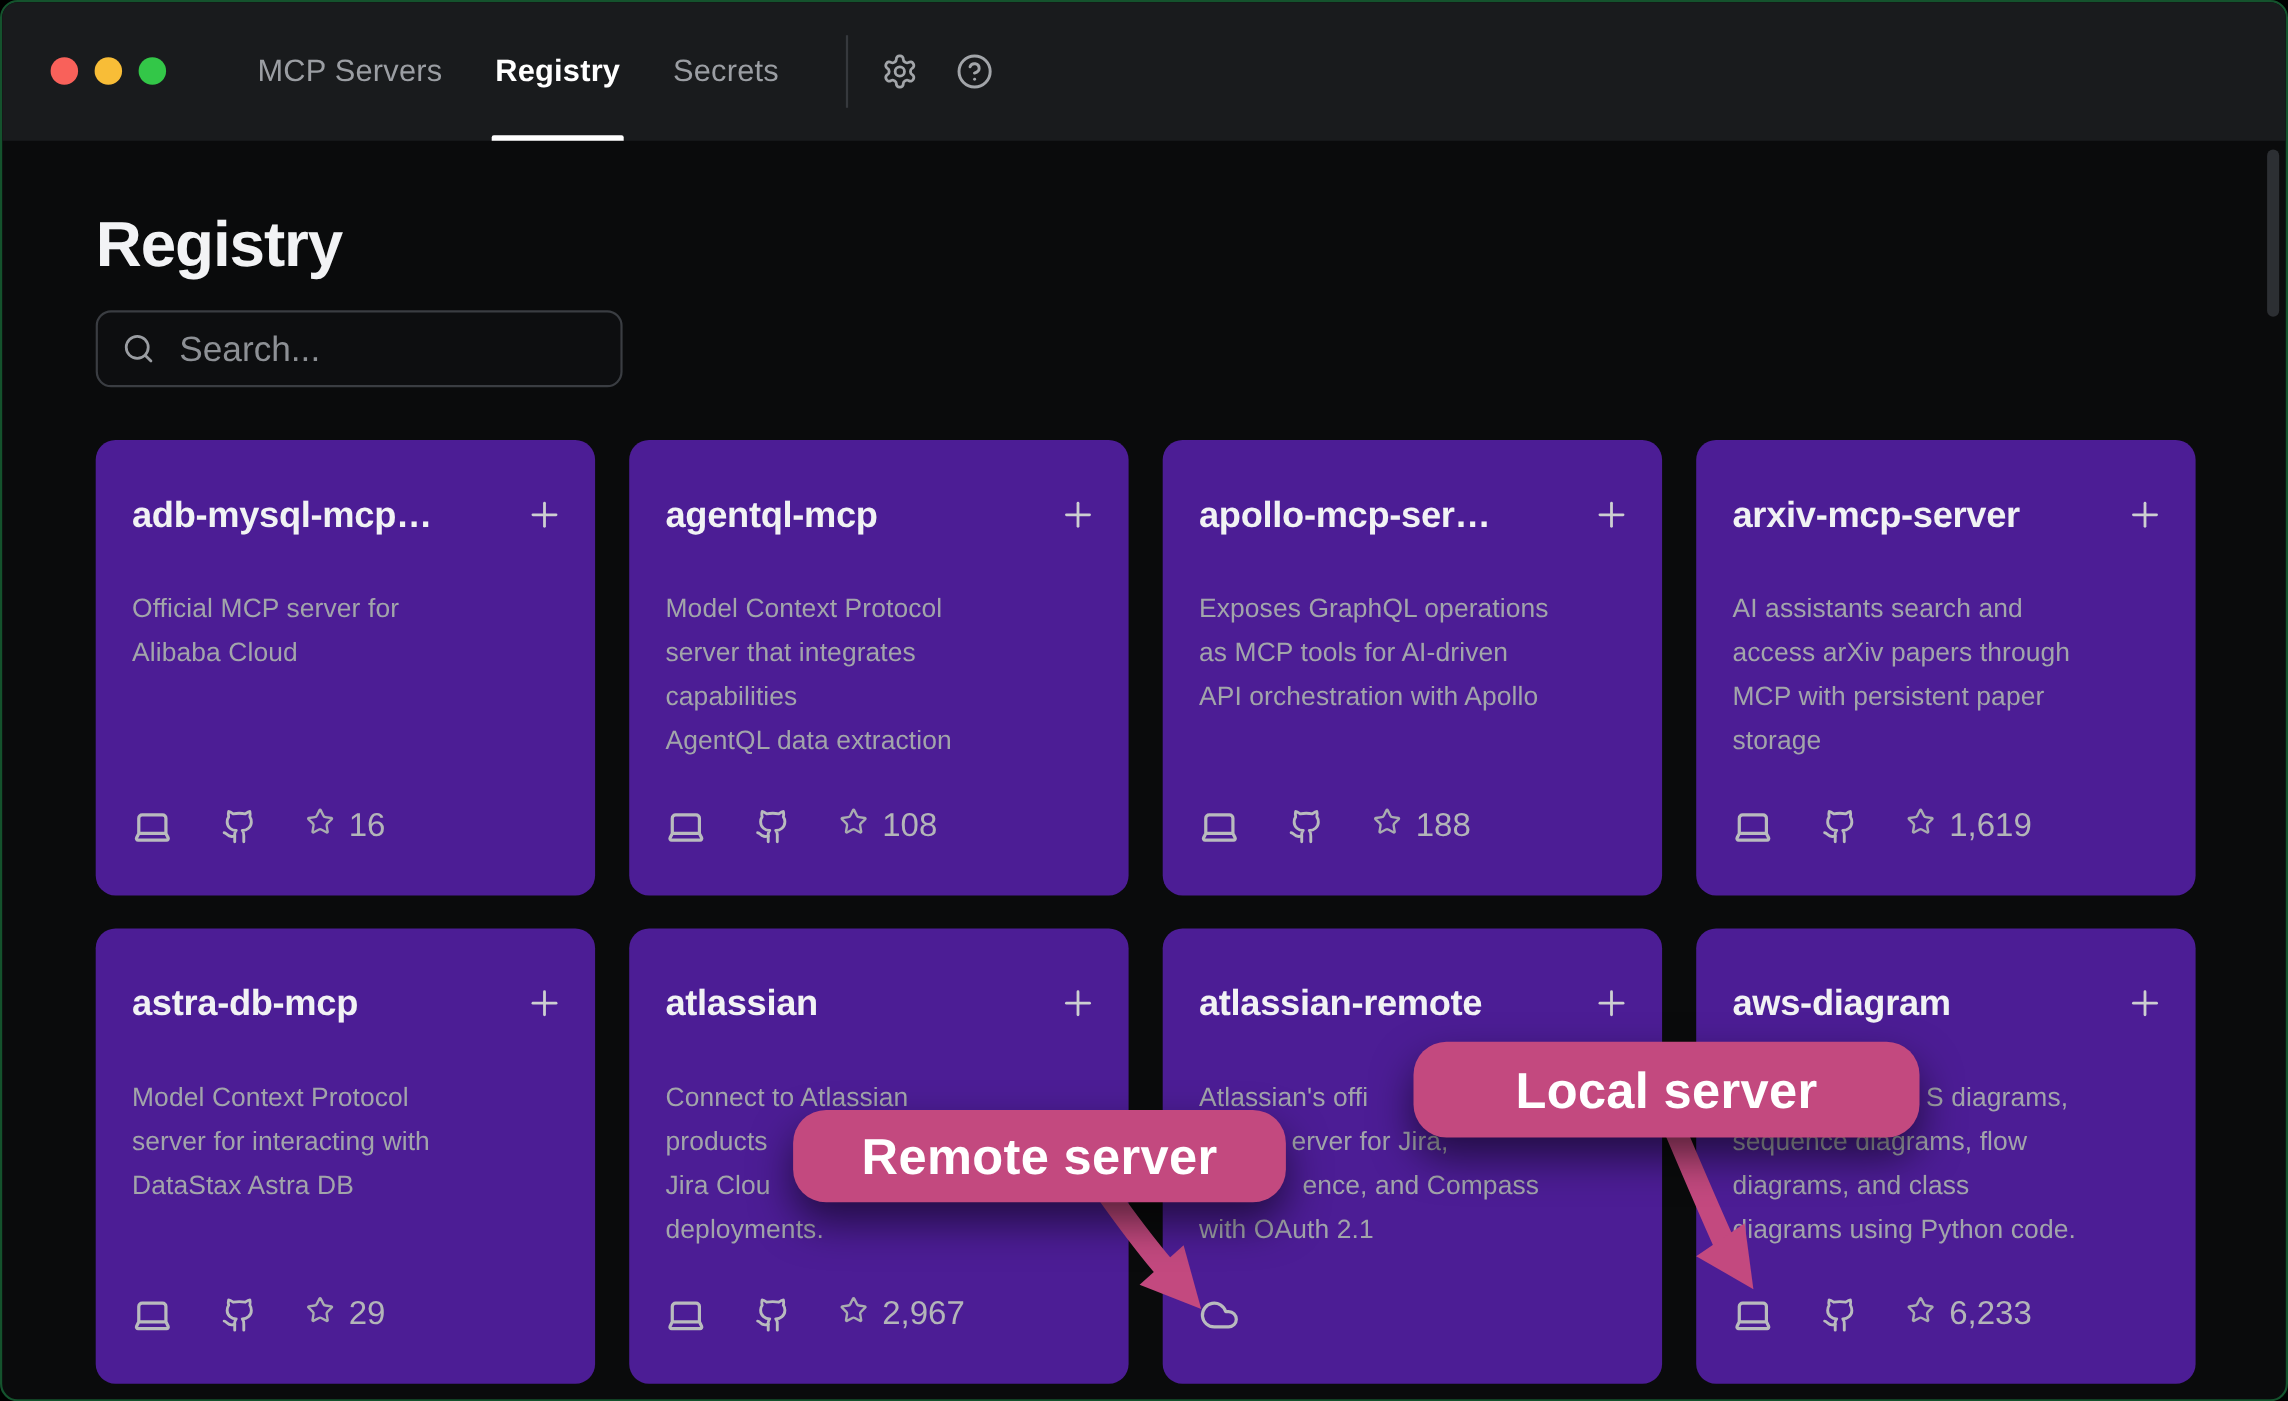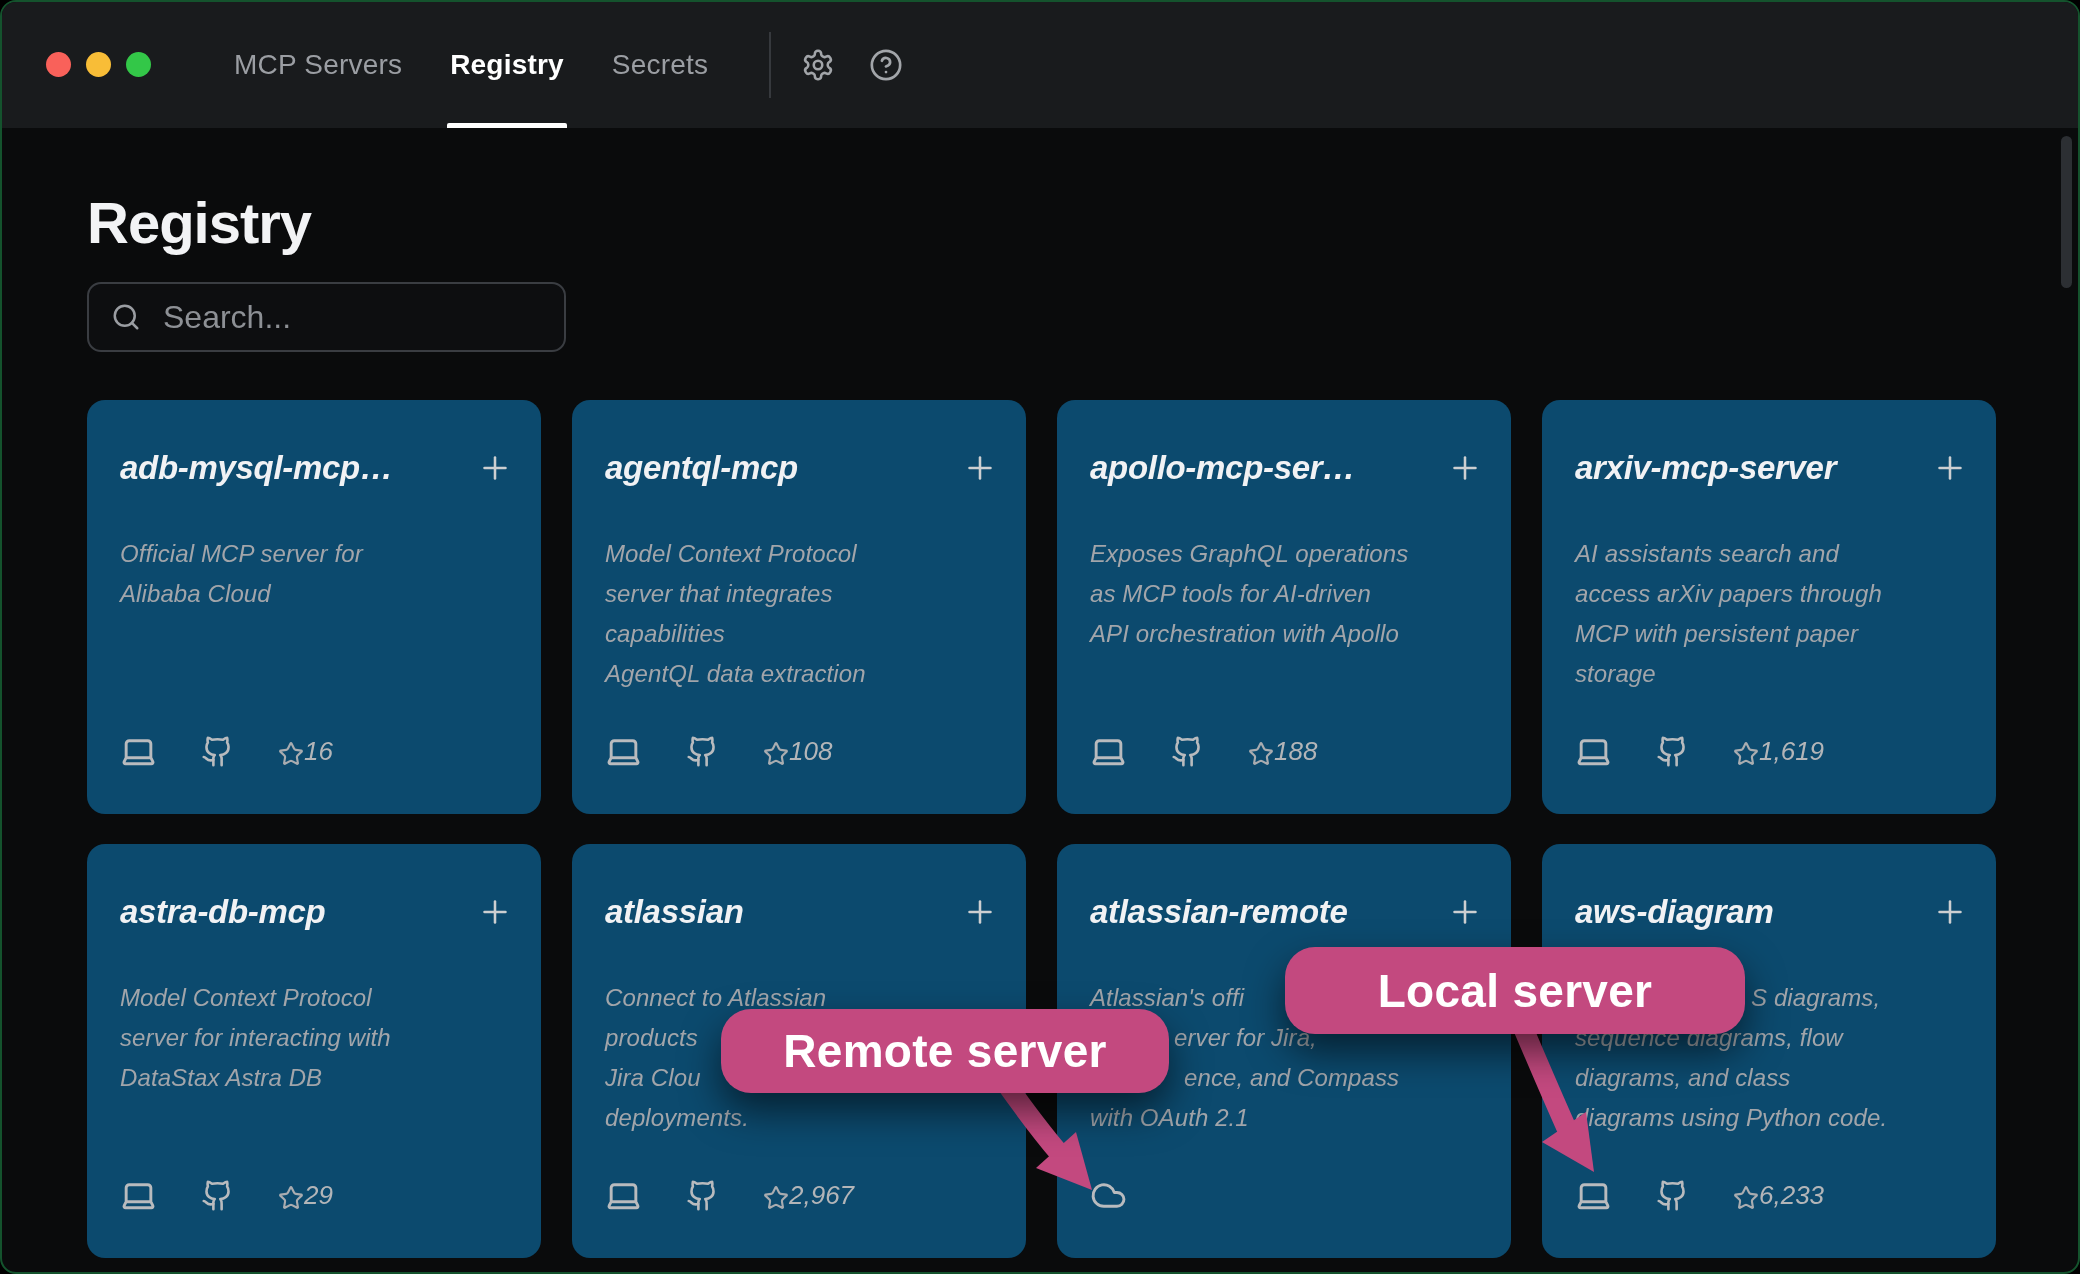--- a/index.html
+++ b/index.html
@@ -25,30 +25,30 @@
   
   .page-title{position:absolute;left:85px;top:148px;font-size:58px;font-weight:700;color:#f2f3f5;letter-spacing:-1px;}
   .search-box{position:absolute;left:85px;top:280px;width:479px;height:70px;border:2px solid #3a3d42;border-radius:14px;display:flex;align-items:center;padding:0 22px;background:#0d0e10;}
   .search-box .sicon{width:30px;height:30px;color:#9a9da2;flex:0 0 auto;}
   .search-box .sicon svg{display:block;width:30px;height:30px;}
   .search-box input{flex:1;margin-left:20px;background:transparent;border:0;outline:0;font-size:32px;color:#e4e5e7;font-family:Liberation Sans, sans-serif;}
   .search-box input::placeholder{color:#8d9095;}
 
   
   .grid{position:absolute;left:85px;top:398px;width:1910px;display:grid;grid-template-columns:repeat(4,454px);grid-auto-rows:414px;column-gap:31px;row-gap:30px;}
-  .card{position:relative;background:#0c4a6e;border-radius:18px;padding:46px 33px 0 33px;font-style:italic;}
+  .card{position:relative;background:#4c1d95;border-radius:18px;padding:46px 33px 0 33px;}
   .card-title{font-size:33px;font-weight:700;color:#f1f2f4;letter-spacing:-.3px;line-height:44px;white-space:nowrap;overflow:hidden;max-width:350px;}
   .plus-btn{position:absolute;top:50px;right:28px;width:36px;height:36px;color:#cdcfd1;cursor:pointer;}
   .plus-btn svg{display:block;width:36px;height:36px;}
   .desc{margin-top:44px;}
   .desc-line{font-size:24px;line-height:40px;color:#a2a5aa;letter-spacing:.1px;white-space:nowrap;}
   .card-footer{position:absolute;left:33px;bottom:44px;display:flex;align-items:center;gap:44px;color:#b9bbbe;height:38px;}
   .ficon{display:block;}
   .ficon svg{display:block;}
-  .stars{display:flex;align-items:flex-end;font-size:26px;color:#b3b5b8;}
+  .stars{display:flex;align-items:flex-start;gap:13px;font-size:30px;color:#b3b5b8;}
   .stars .ficon{color:#a9acb0;}
 
   
   .arrows{position:absolute;left:0;top:0;width:2080px;height:1274px;z-index:5;pointer-events:none;}
   .badge{position:absolute;z-index:6;background:#c3497f;color:#fff;display:flex;align-items:center;justify-content:center;font-size:46px;font-weight:700;letter-spacing:.3px;border-radius:30px;box-shadow:0 18px 38px rgba(0,0,0,.55);}
   #badge-remote{left:719px;top:1007px;width:448px;height:84px;}
   #badge-local{left:1283px;top:945px;width:460px;height:87px;text-align:right;}
 
   .scroll-thumb{position:absolute;right:6px;top:134px;width:11px;height:152px;border-radius:6px;background:#2c2f33;z-index:8;}
 </style>

